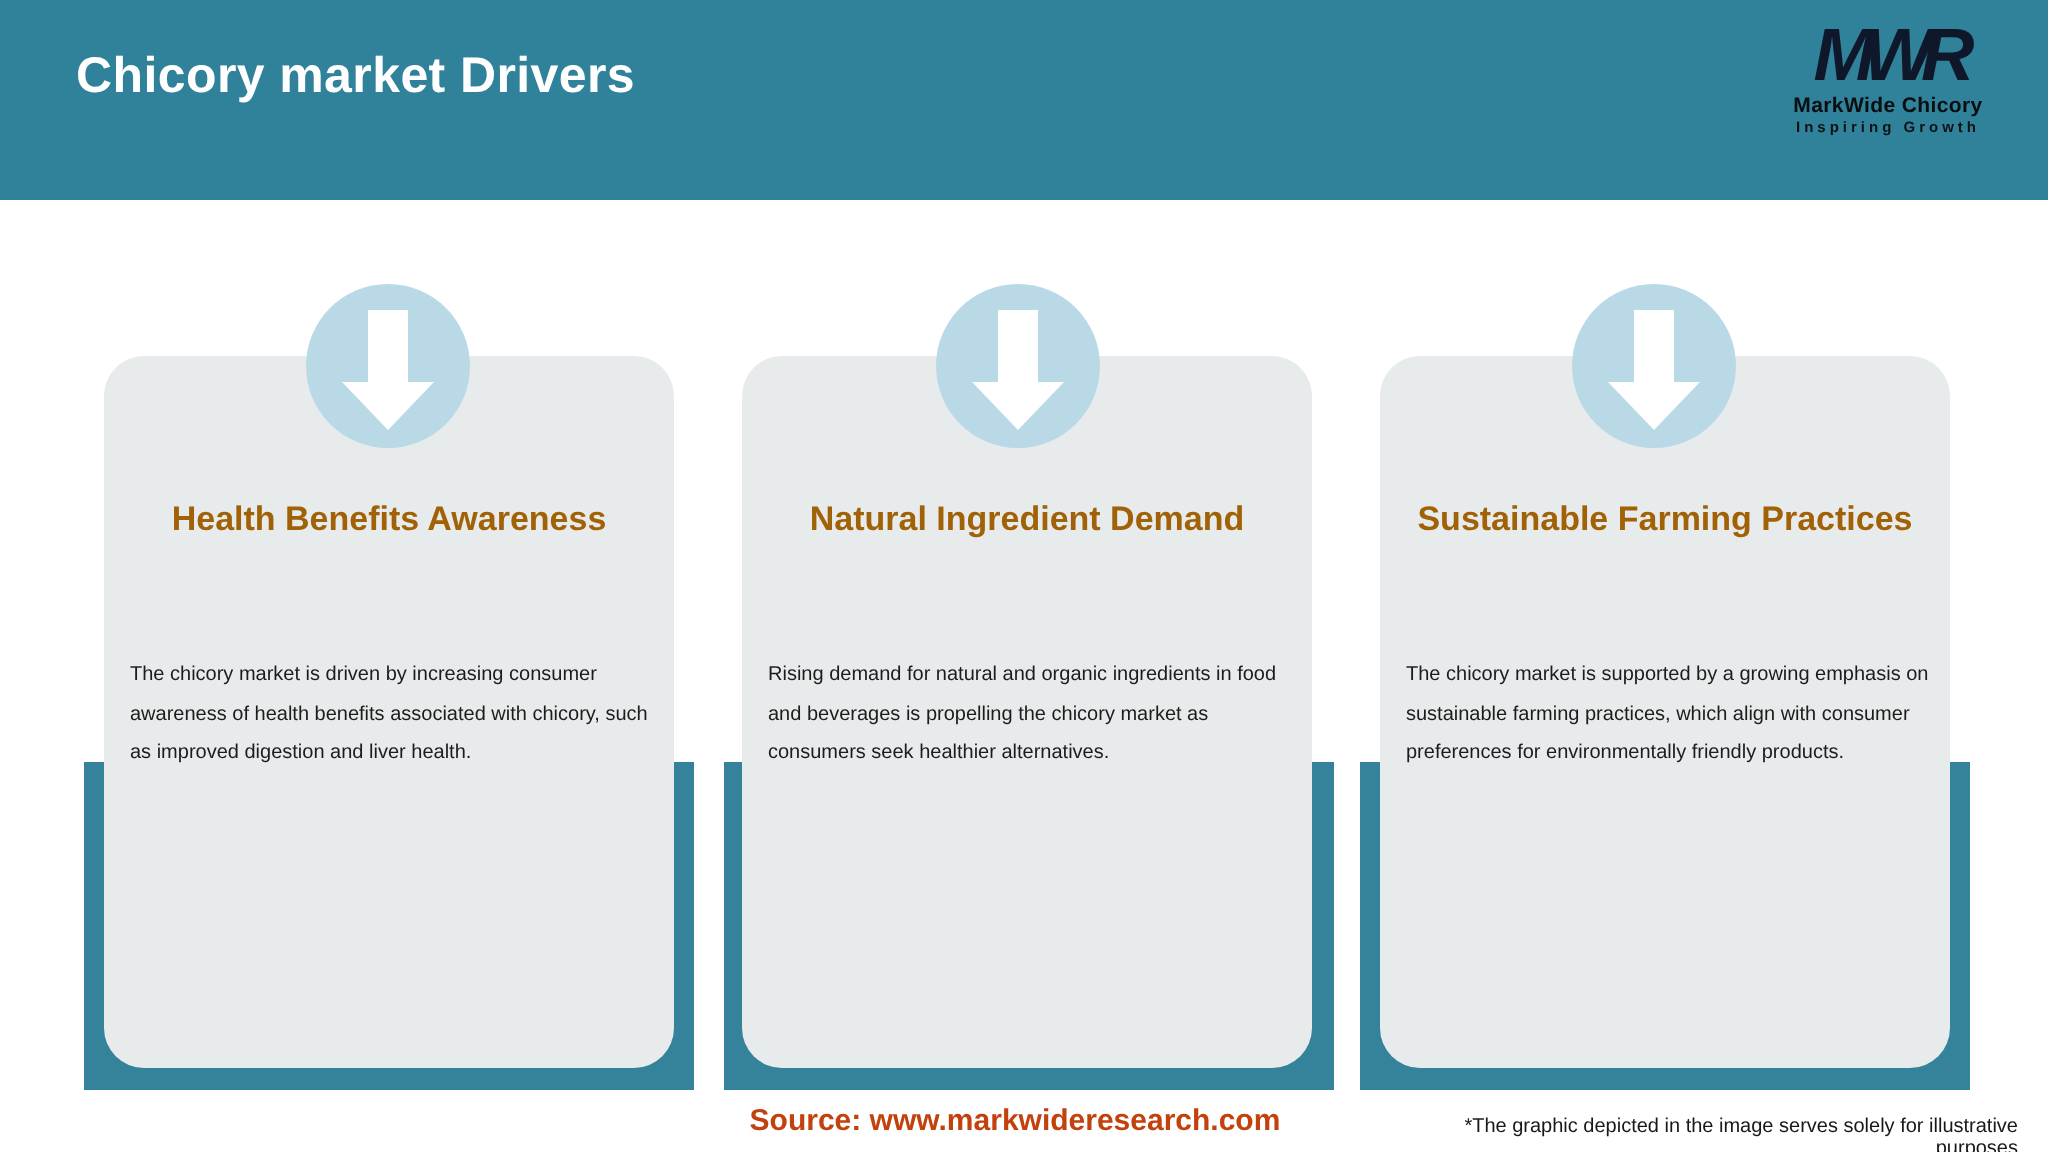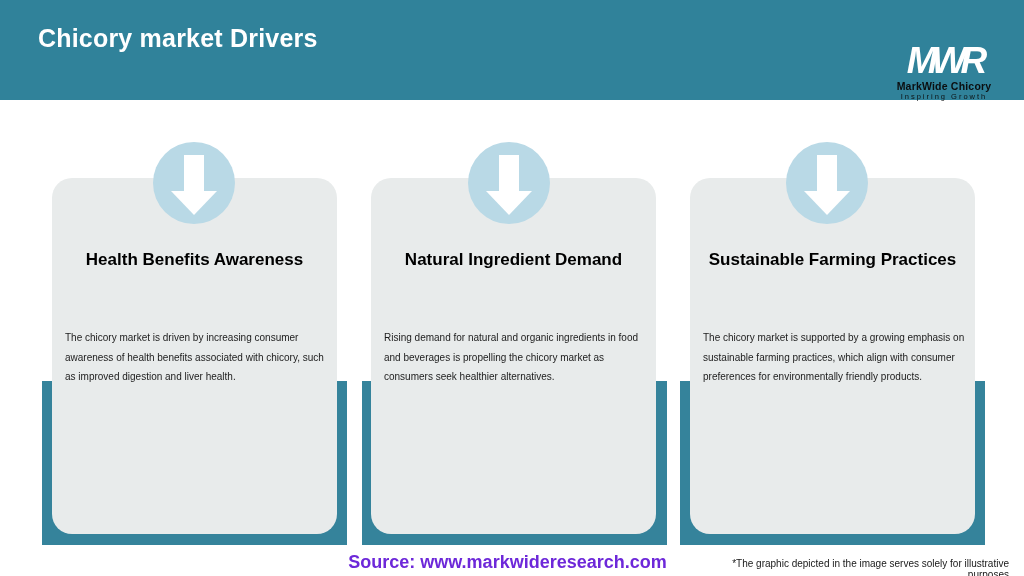--- a/index.html
+++ b/index.html
@@ -35,33 +35,32 @@
     width: 120px;
     text-align: center;
     color: #0b0e10;
   }
   .logo-monogram {
     font-size: 37px;
     font-weight: bold;
     font-style: italic;
     letter-spacing: -6px;
     line-height: 40px;
-    color: #ffffff;
-    margin-top: 33px;
+    color: #0f172a;
   }
   .logo-name {
     font-size: 10.5px;
     font-weight: bold;
     letter-spacing: 0.2px;
     line-height: 11px;
     color: #0b0e10;
   }
   .logo-tagline {
     font-size: 7.5px;
-    font-weight: normal;
+    font-weight: bold;
     letter-spacing: 2px;
     line-height: 10px;
     color: #0e1214;
   }
 
   
   .backer {
     position: absolute;
     top: 381px;
     width: 305px;
@@ -84,21 +83,21 @@
   .card-2 { left: 371px; }
   .card-3 { left: 690px; }
 
   .card-title {
     position: absolute;
     left: 0; top: 72px;
     width: 100%;
     text-align: center;
     font-size: 17px;
     font-weight: bold;
-    color: #000000;
+    color: #a16207;
   }
   .card-body {
     position: absolute;
     left: 13px; top: 150px;
     width: 262px;
     font-size: 10px;
     line-height: 19.5px;
     color: #1c1c1c;
   }
 
@@ -129,23 +128,23 @@
     border-right: 23px solid transparent;
     border-top: 24px solid #ffffff;
   }
 
   
   .source-text {
     position: absolute;
     left: 335px; top: 552px;
     width: 345px;
     text-align: center;
-    font-size: 18px;
-    font-weight: bold;
-    color: #6d28d9;
+    font-size: 15px;
+    font-weight: bold;
+    color: #c2410c;
   }
   .disclaimer-text {
     position: absolute;
     right: 15px; top: 558px;
     width: 310px;
     text-align: right;
     font-size: 10px;
     color: #181818;
   }
 </style>

